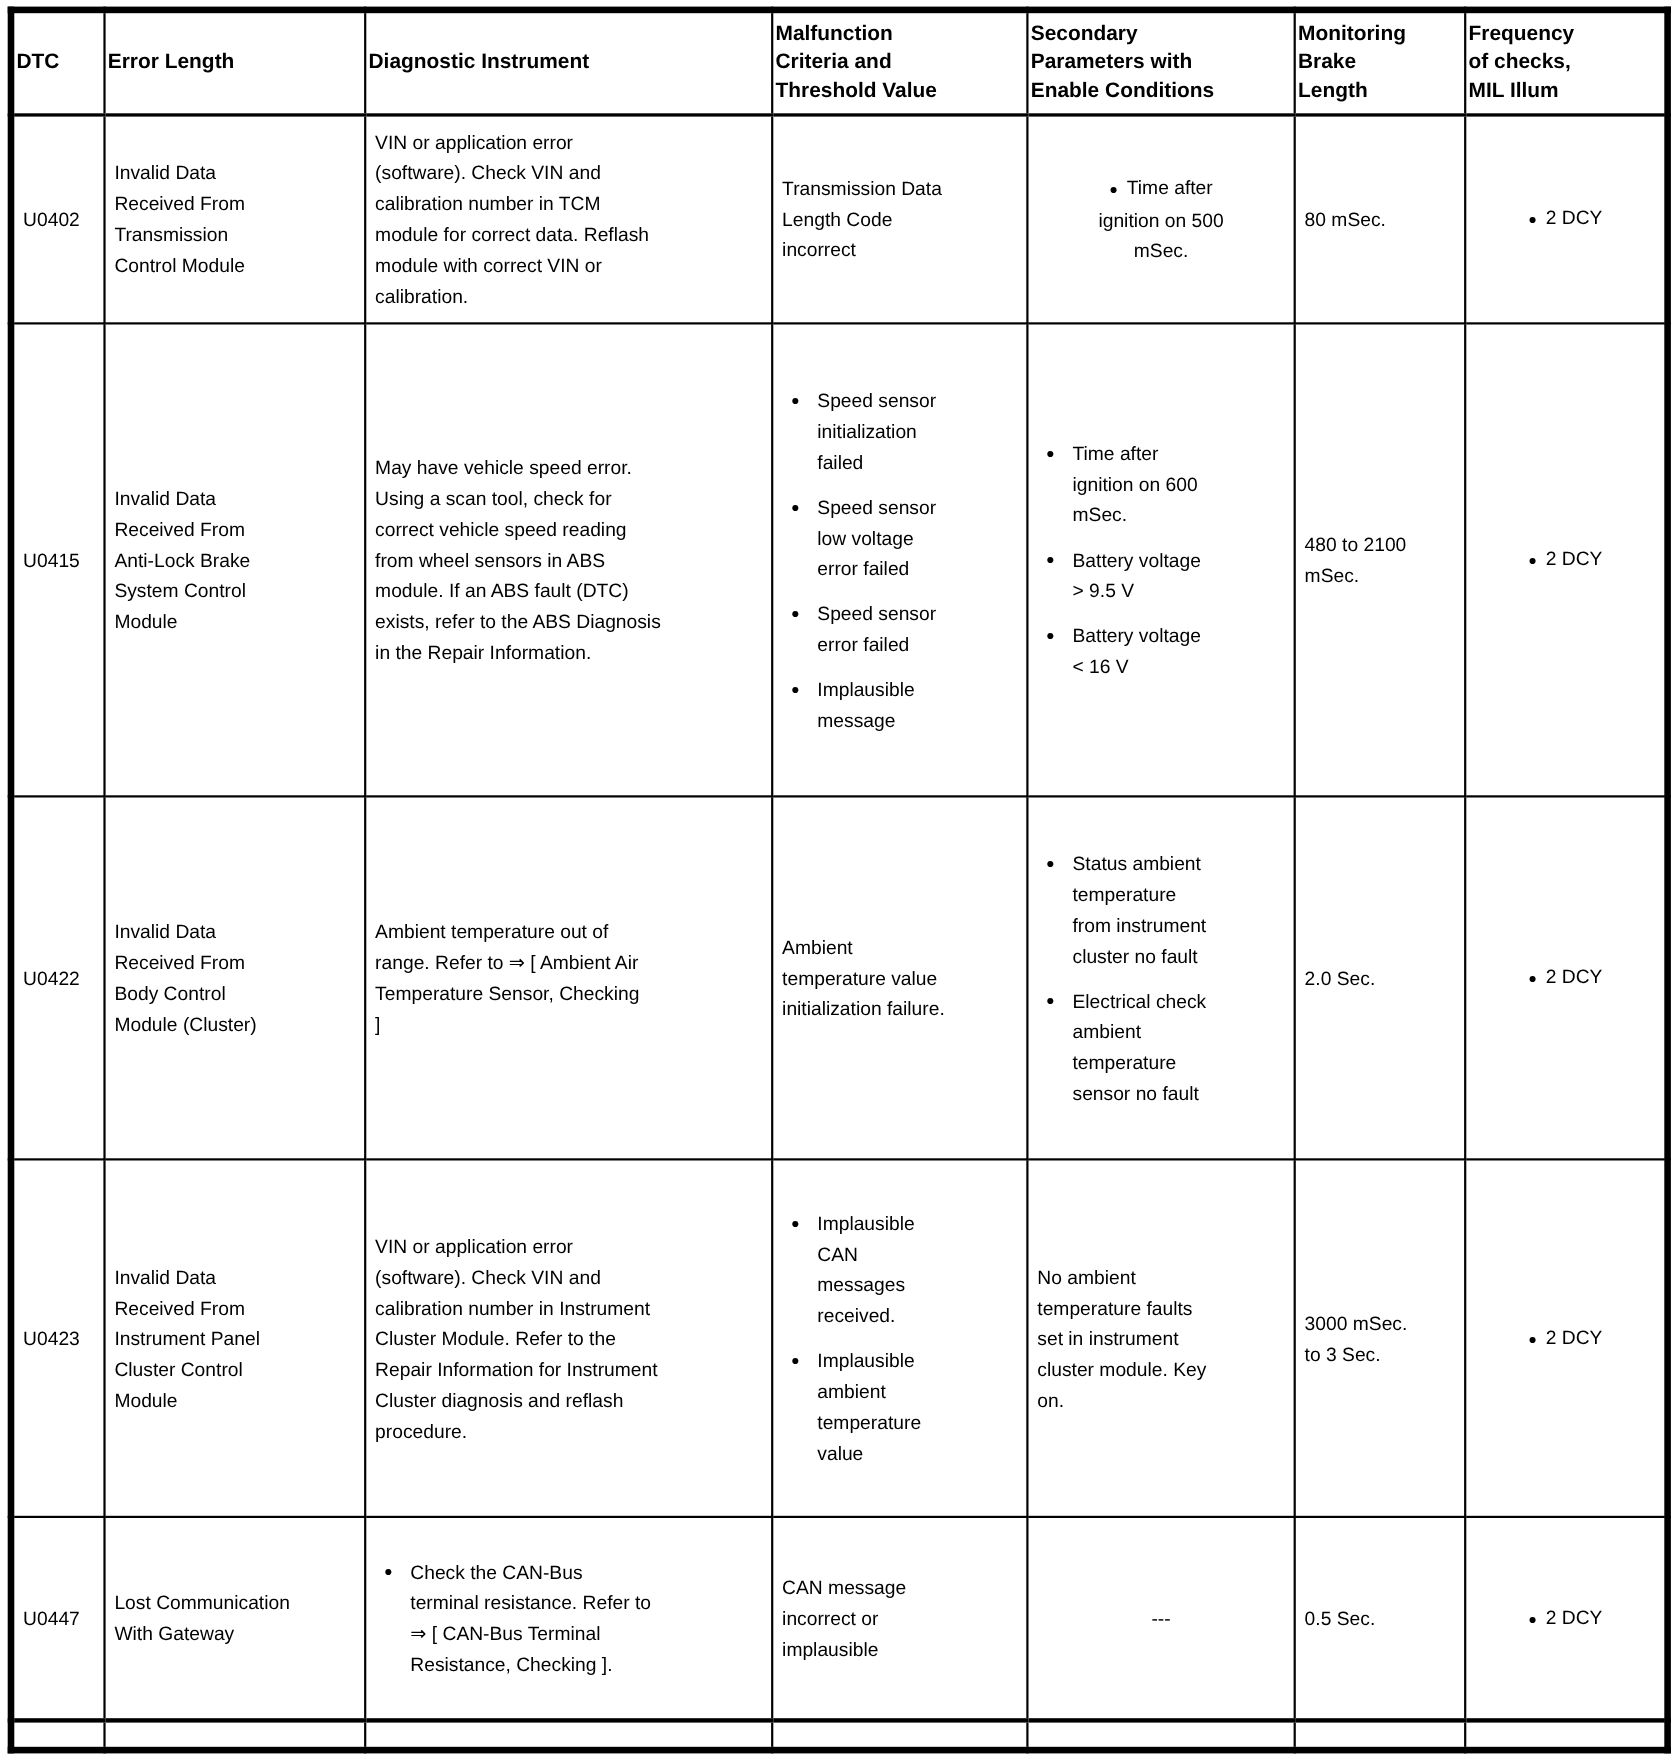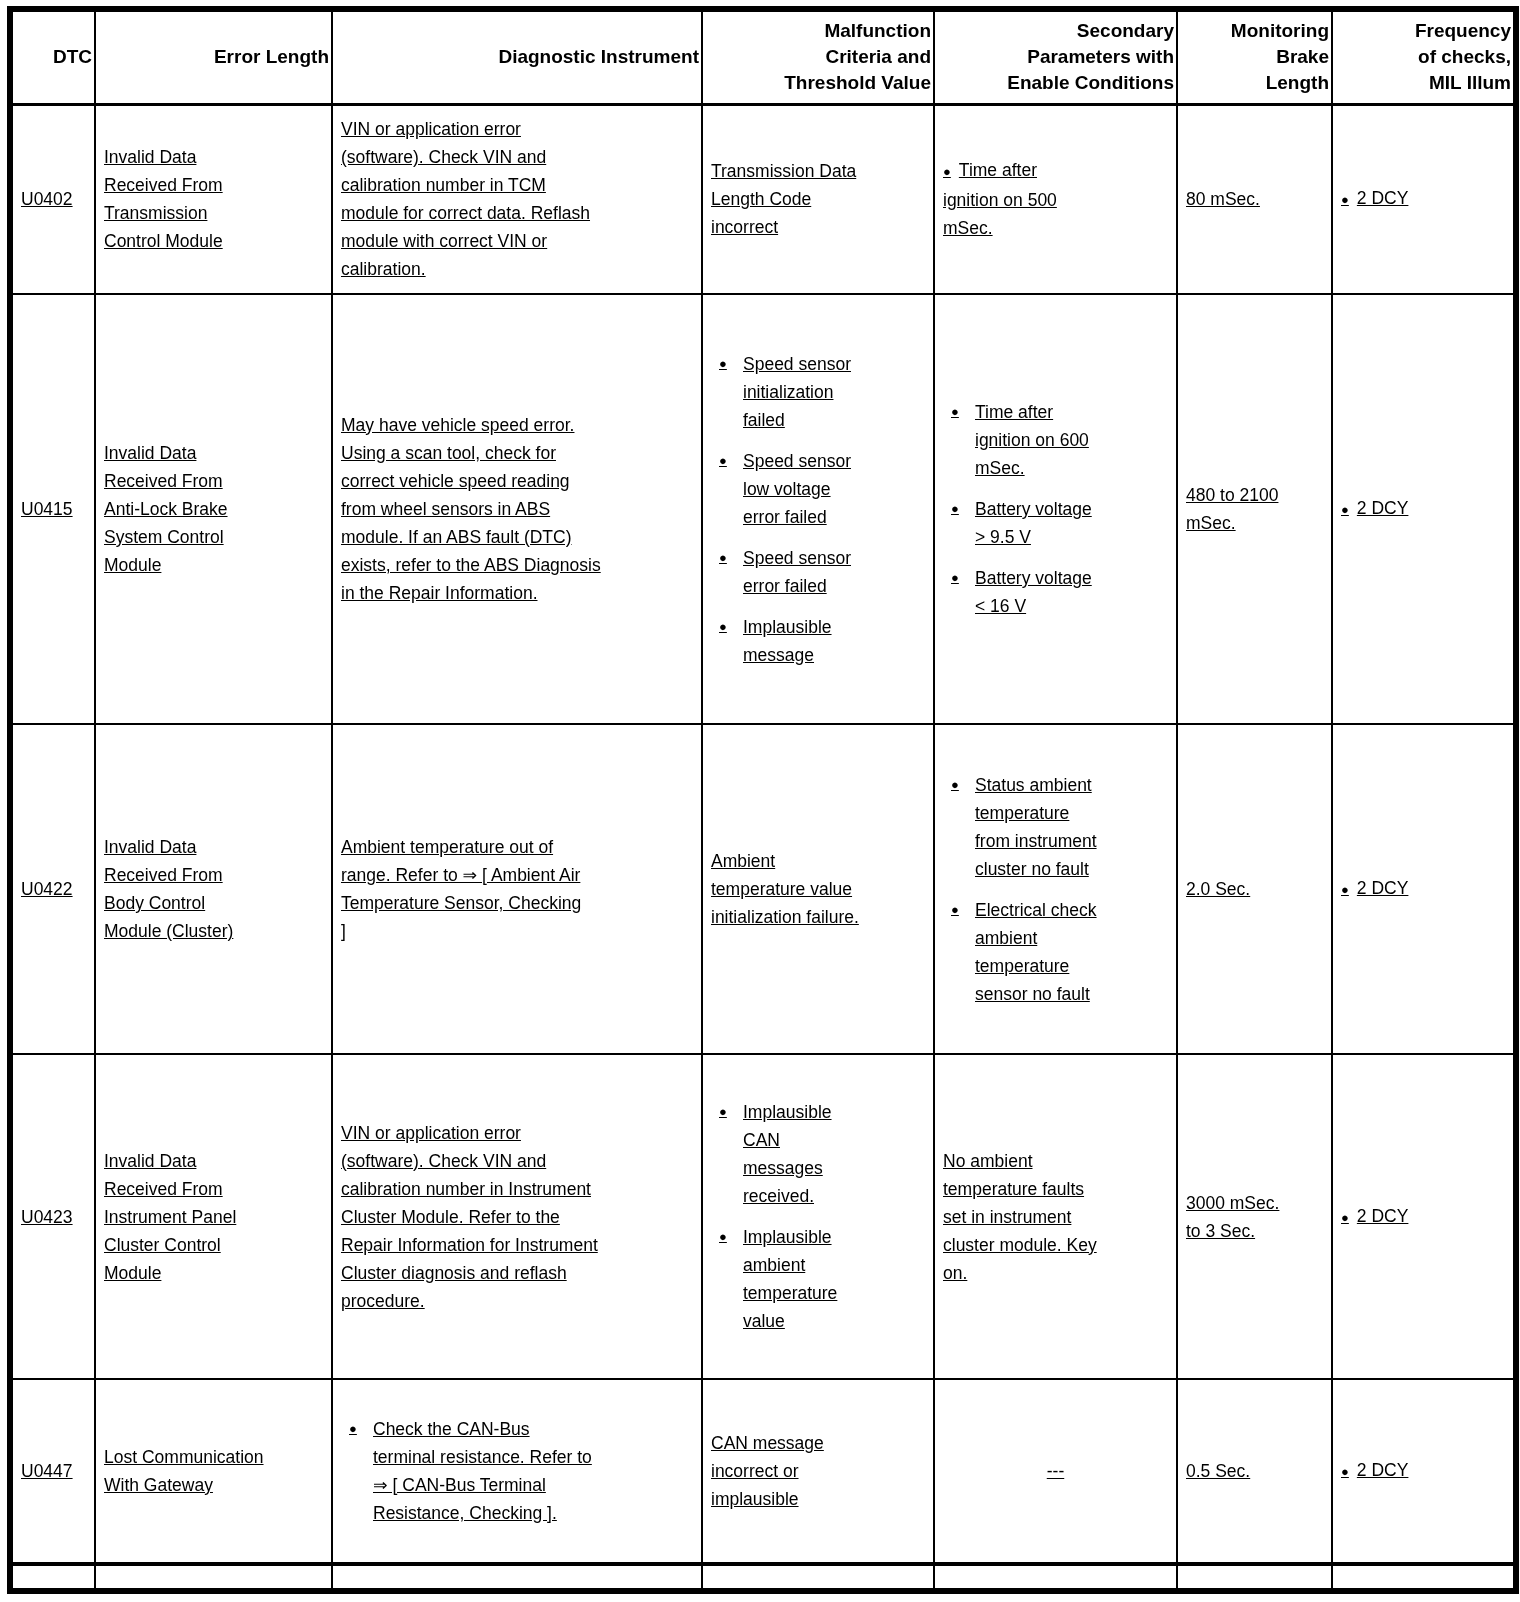--- a/index.html
+++ b/index.html
@@ -24,47 +24,46 @@
   th, td {
     border: 2px solid #000;
     vertical-align: middle;
     padding: 4px 8px;
     overflow: hidden;
   }
   thead tr { height: 95px; }
   th {
     font-size: 19px;
     font-weight: bold;
-    text-align: right;
+    text-align: left;
     white-space: pre-line;
     line-height: 26px;
     padding: 4px 2px;
     border-bottom: 3px solid #000;
   }
   td {
     font-size: 17.5px;
     line-height: 28px;
-    text-decoration: underline;
   }
   .txt { white-space: pre-line; }
   .txt.center { text-align: center; }
   .bullet {
     display: flex;
     padding-left: 8px;
     margin: 13px 0;
     text-align: left;
   }
   .bullet .dot {
     flex: 0 0 24px;
     font-size: 13px;
     line-height: 28px;
   }
   .bullet .btext { white-space: pre-line; }
   .bullet-centered {
-    text-align: left;
+    text-align: center;
     white-space: pre-line;
     margin: 10px 0;
   }
   .bullet-centered .dot {
     font-size: 13px;
     margin-right: 8px;
   }
   tr.spacer-row { height: 27px; }
   tr.spacer-row td { border-top: 4px solid #000; }
 </style>

